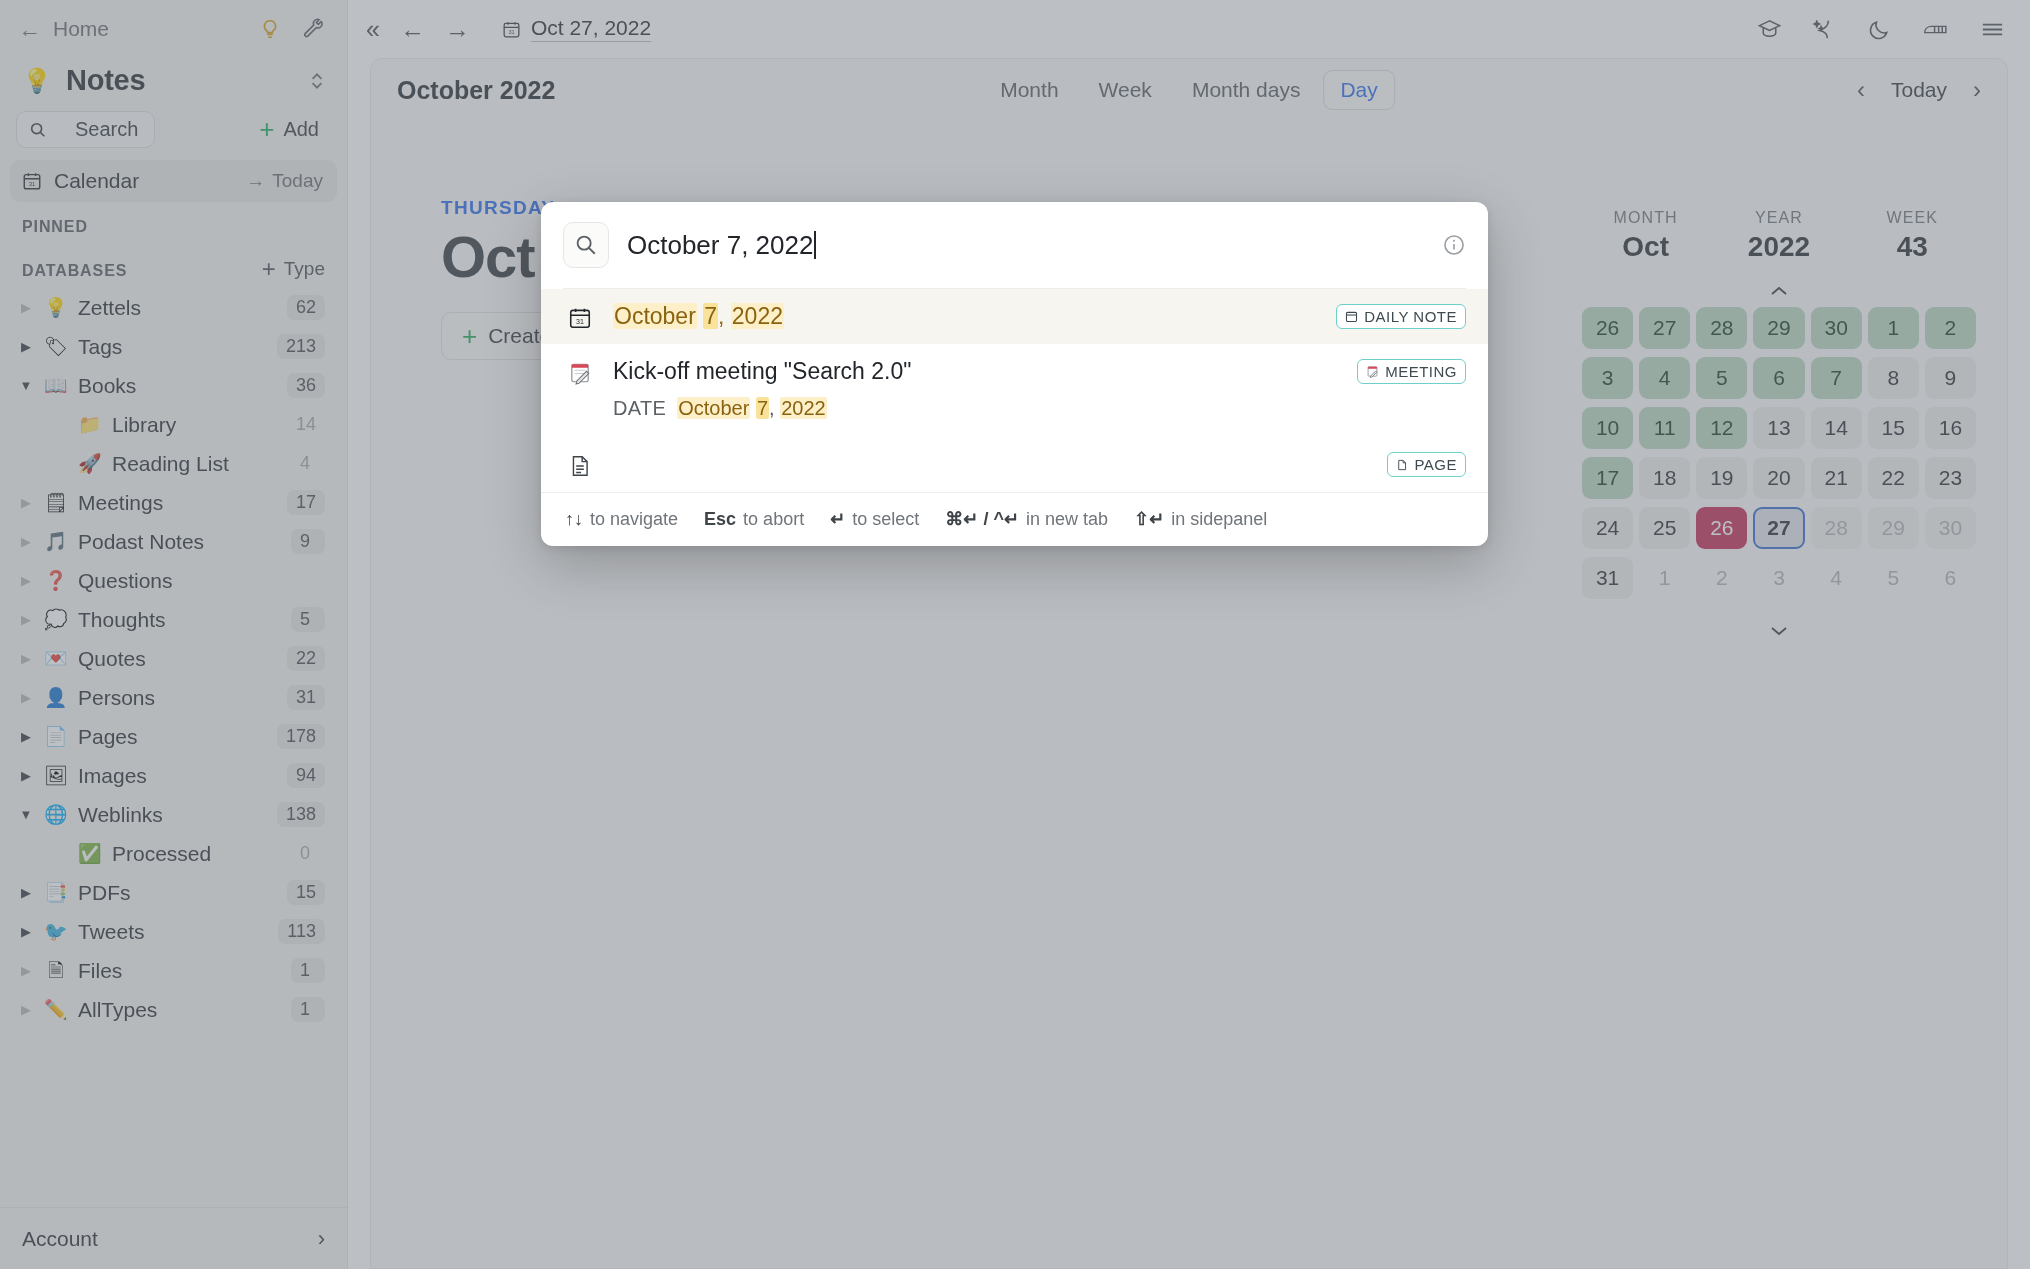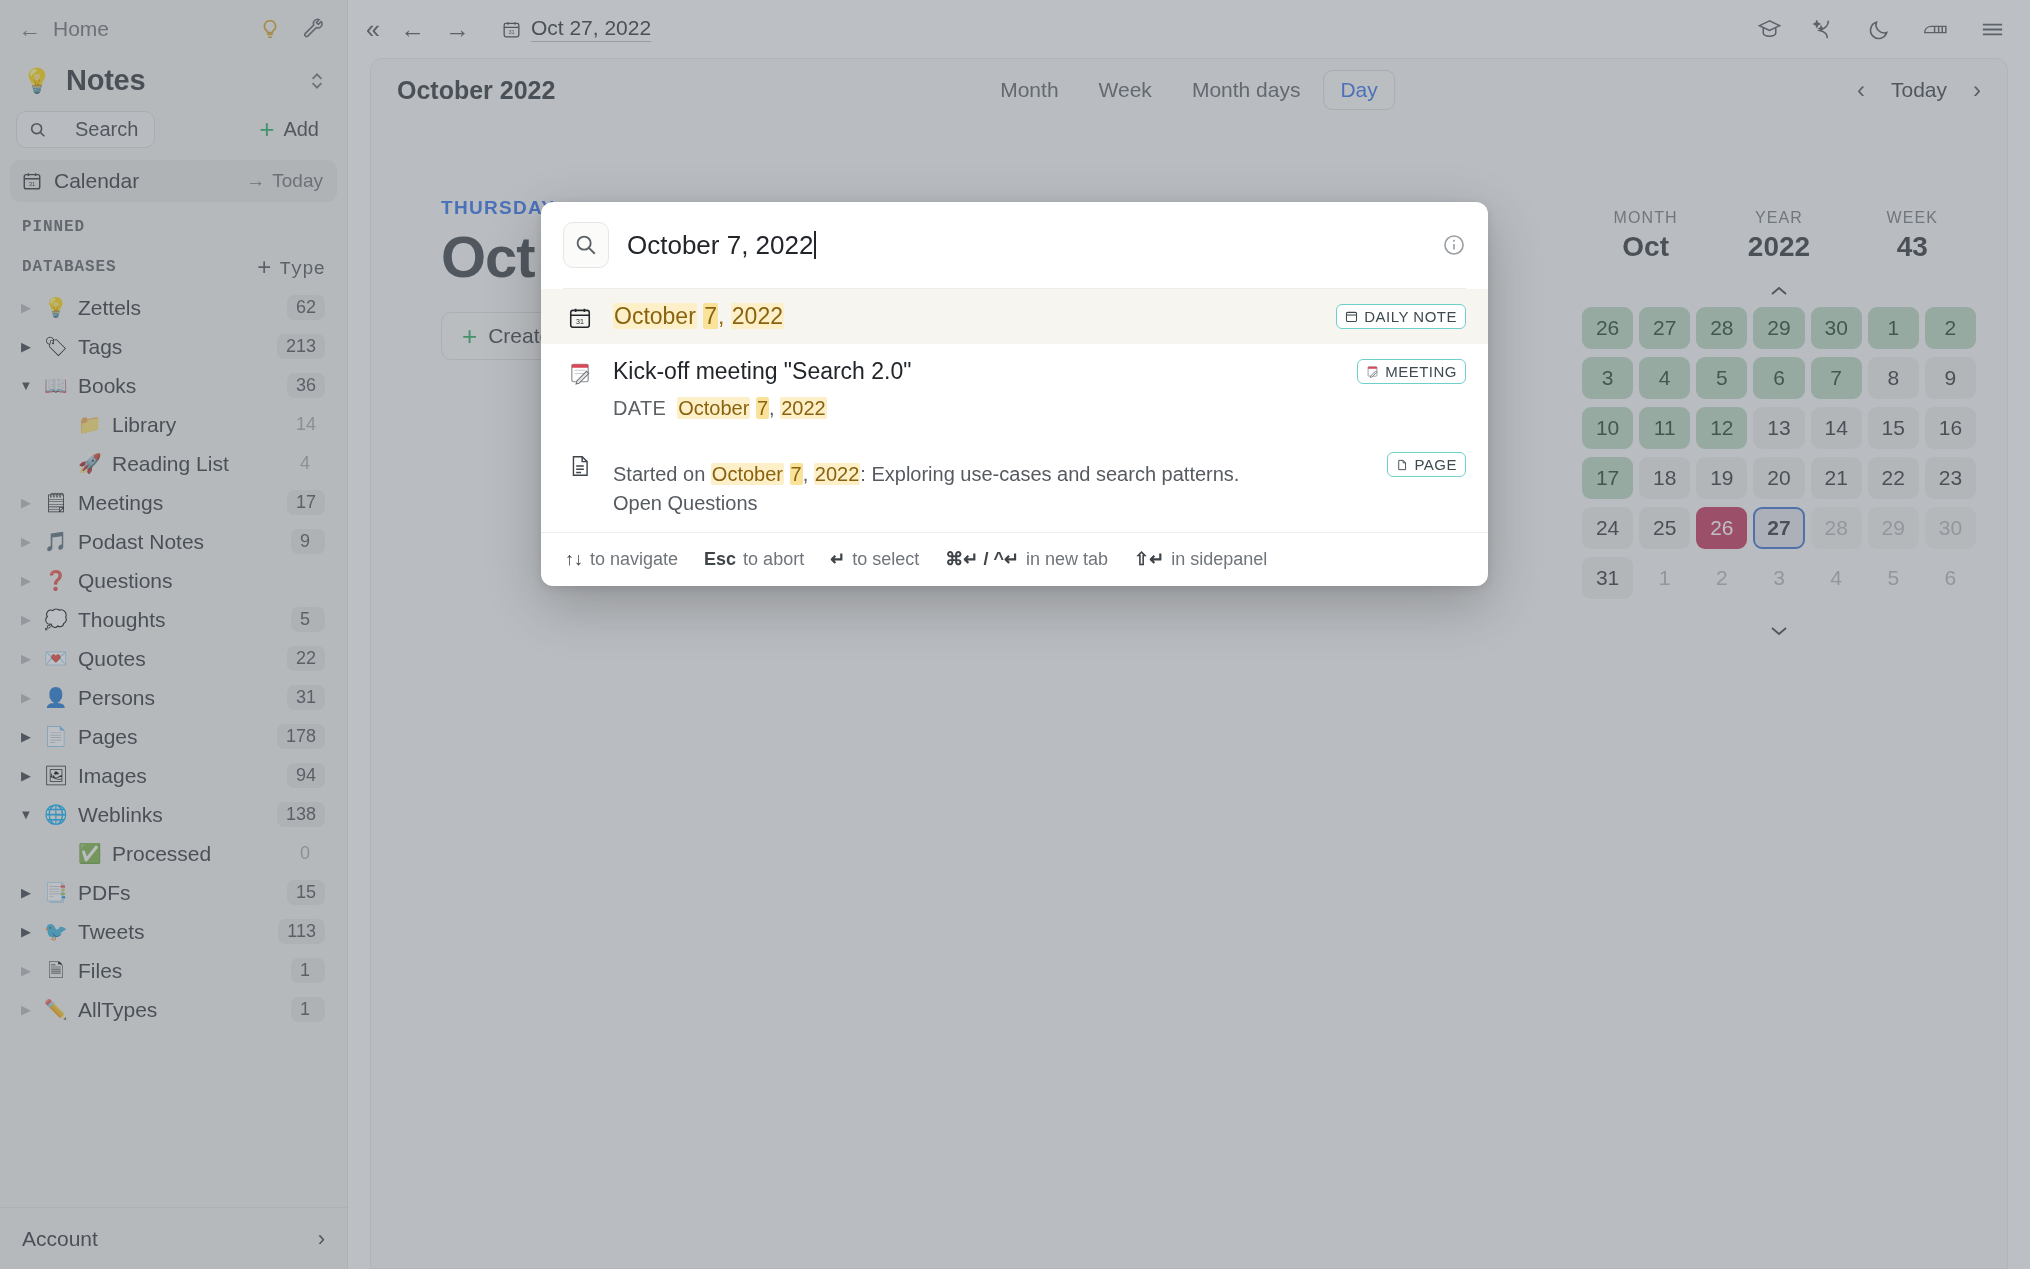--- a/index.html
+++ b/index.html
@@ -65,21 +65,21 @@
     display: flex; align-items: center; gap: 12px;
     background: #e9e9e7; border-radius: 9px;
     padding: 9px 14px 9px 12px;
   }
   .sb-cal-label { font-size: 21px; color: #2e3338; }
   .sb-cal-today { margin-left: auto; font-size: 19px; color: #6d7177; display: flex; align-items: center; gap: 7px; }
 
   .sb-section {
     font-size: 16px; font-weight: bold; letter-spacing: 0.9px;
     color: #5c6166; padding: 16px 22px 6px 22px;
-    display: flex; align-items: flex-start; font-family: Liberation Mono, monospace;
+    display: flex; align-items: flex-end;
   }
   .sb-section .add-type {
     margin-left: auto; font-weight: normal; letter-spacing: 0;
     font-size: 19px; color: #4f545a; display: flex; align-items: center; gap: 8px;
   }
   .add-type .plus { font-size: 24px; line-height: 0.8; font-weight: 300; color: #4f545a; }
 
   .db-list { flex: 1; overflow: hidden; padding-top: 2px; }
   .db-row {
     display: flex; align-items: center;
@@ -661,21 +661,20 @@
         </div>
         <div class="result">
           <div class="result-icon">
             <svg width="24" height="24" viewBox="0 0 22 22" fill="none" stroke="#3f444a" stroke-width="1.3">
               <path d="M5 2.5h8l4.5 4.5v12.5H5z"></path>
               <path d="M13 2.5V7h4.5"></path>
               <path d="M7.5 11h7M7.5 14h7M7.5 17h4.5"></path>
             </svg>
           </div>
           <div class="result-body">
-            <div class="result-sub">Started on <span class="hlt">October</span> <span class="hlt strong">7</span>, <span class="hlt">2022</span>: Exploring use-cases and search patterns.<br>Open Questions</div>
           </div>
           <span class="badge">
             <svg width="12" height="12" viewBox="0 0 22 22" fill="none" stroke="#3f4a50" stroke-width="1.7">
               <path d="M5 2.5h8l4.5 4.5v12.5H5z"></path>
               <path d="M13 2.5V7h4.5"></path>
             </svg>
             <span>PAGE</span>
           </span>
         </div>
       </div>

